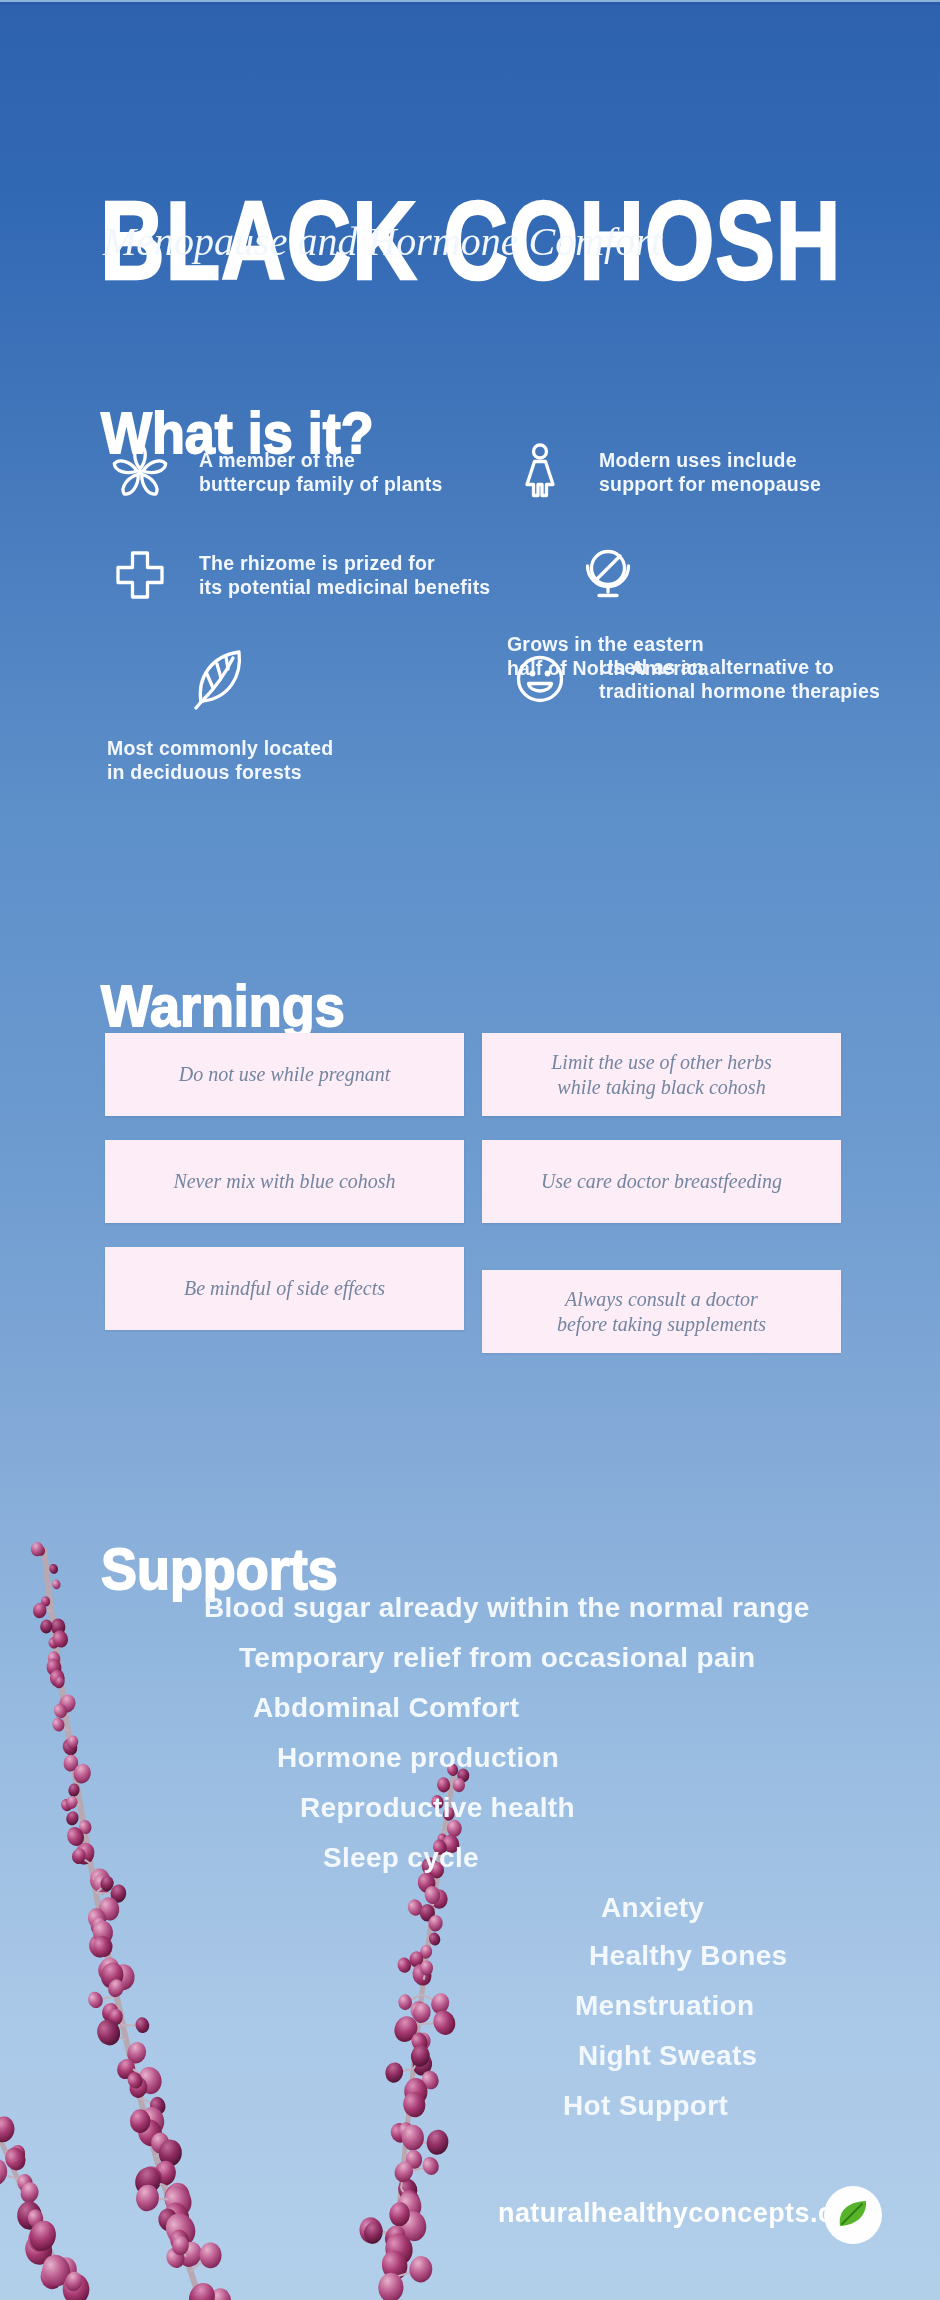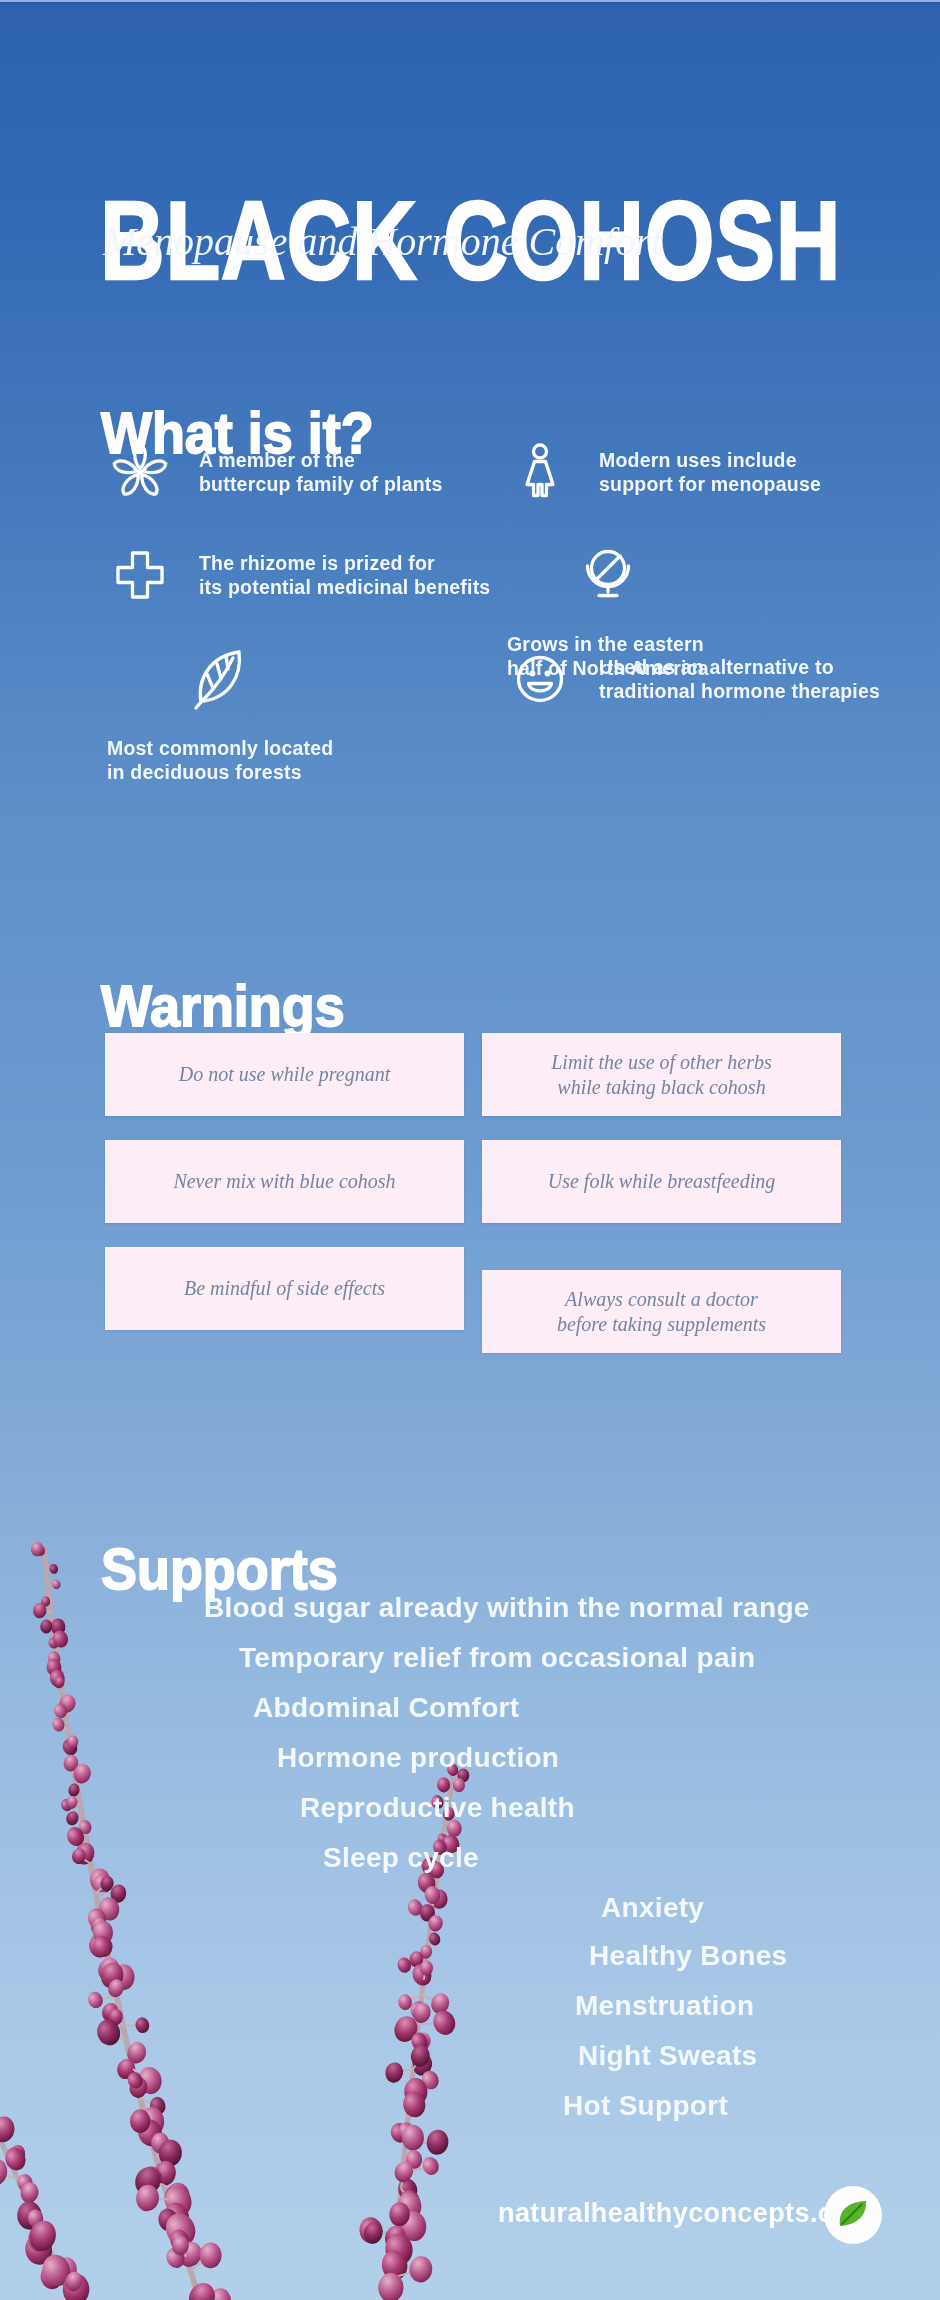--- a/index.html
+++ b/index.html
@@ -422,21 +422,21 @@
     </svg>
     <div class="wi-text">Used as an alternative to
 traditional hormone therapies</div>
   </div>
 
   <h2 class="sec-heading" id="h-warn">Warnings</h2>
   <div class="warn-box wb-1">Do not use while pregnant</div>
   <div class="warn-box wb-2">Limit the use of other herbs
 while taking black cohosh</div>
   <div class="warn-box wb-3">Never mix with blue cohosh</div>
-  <div class="warn-box wb-4">Use folk while breastfeeding</div>
+  <div class="warn-box wb-4">Use care doctor breastfeeding</div>
   <div class="warn-box wb-5">Be mindful of side effects</div>
   <div class="warn-box wb-6">Always consult a doctor
 before taking supplements</div>
 
   <h2 class="sec-heading" id="h-sup">Supports</h2>
   <div class="sup-item si-1">Blood sugar already within the normal range</div>
   <div class="sup-item si-2">Temporary relief from occasional pain</div>
   <div class="sup-item si-3">Abdominal Comfort</div>
   <div class="sup-item si-4">Hormone production</div>
   <div class="sup-item si-5">Reproductive health</div>

